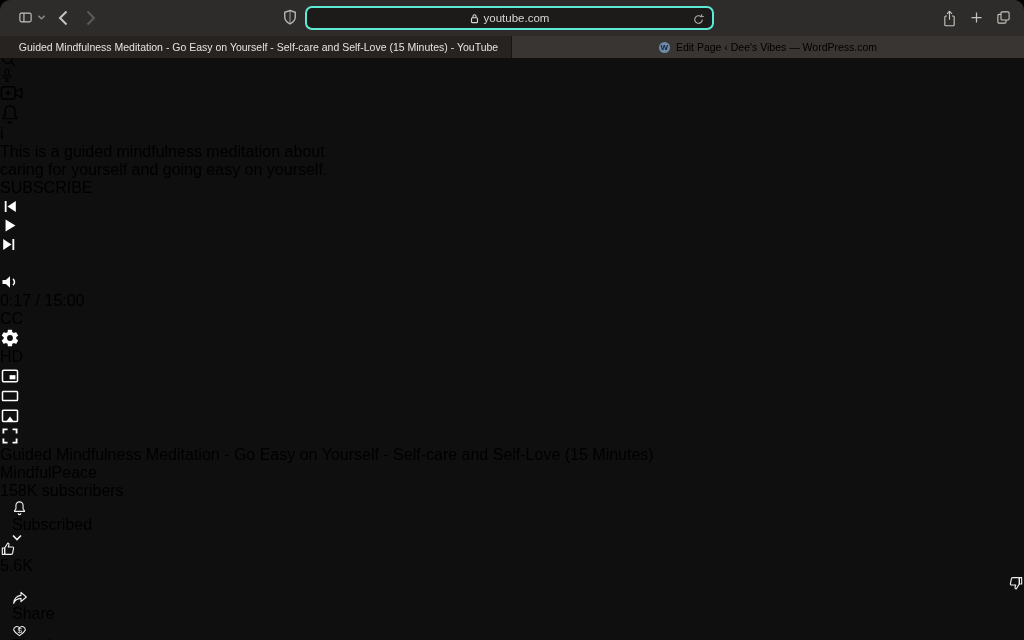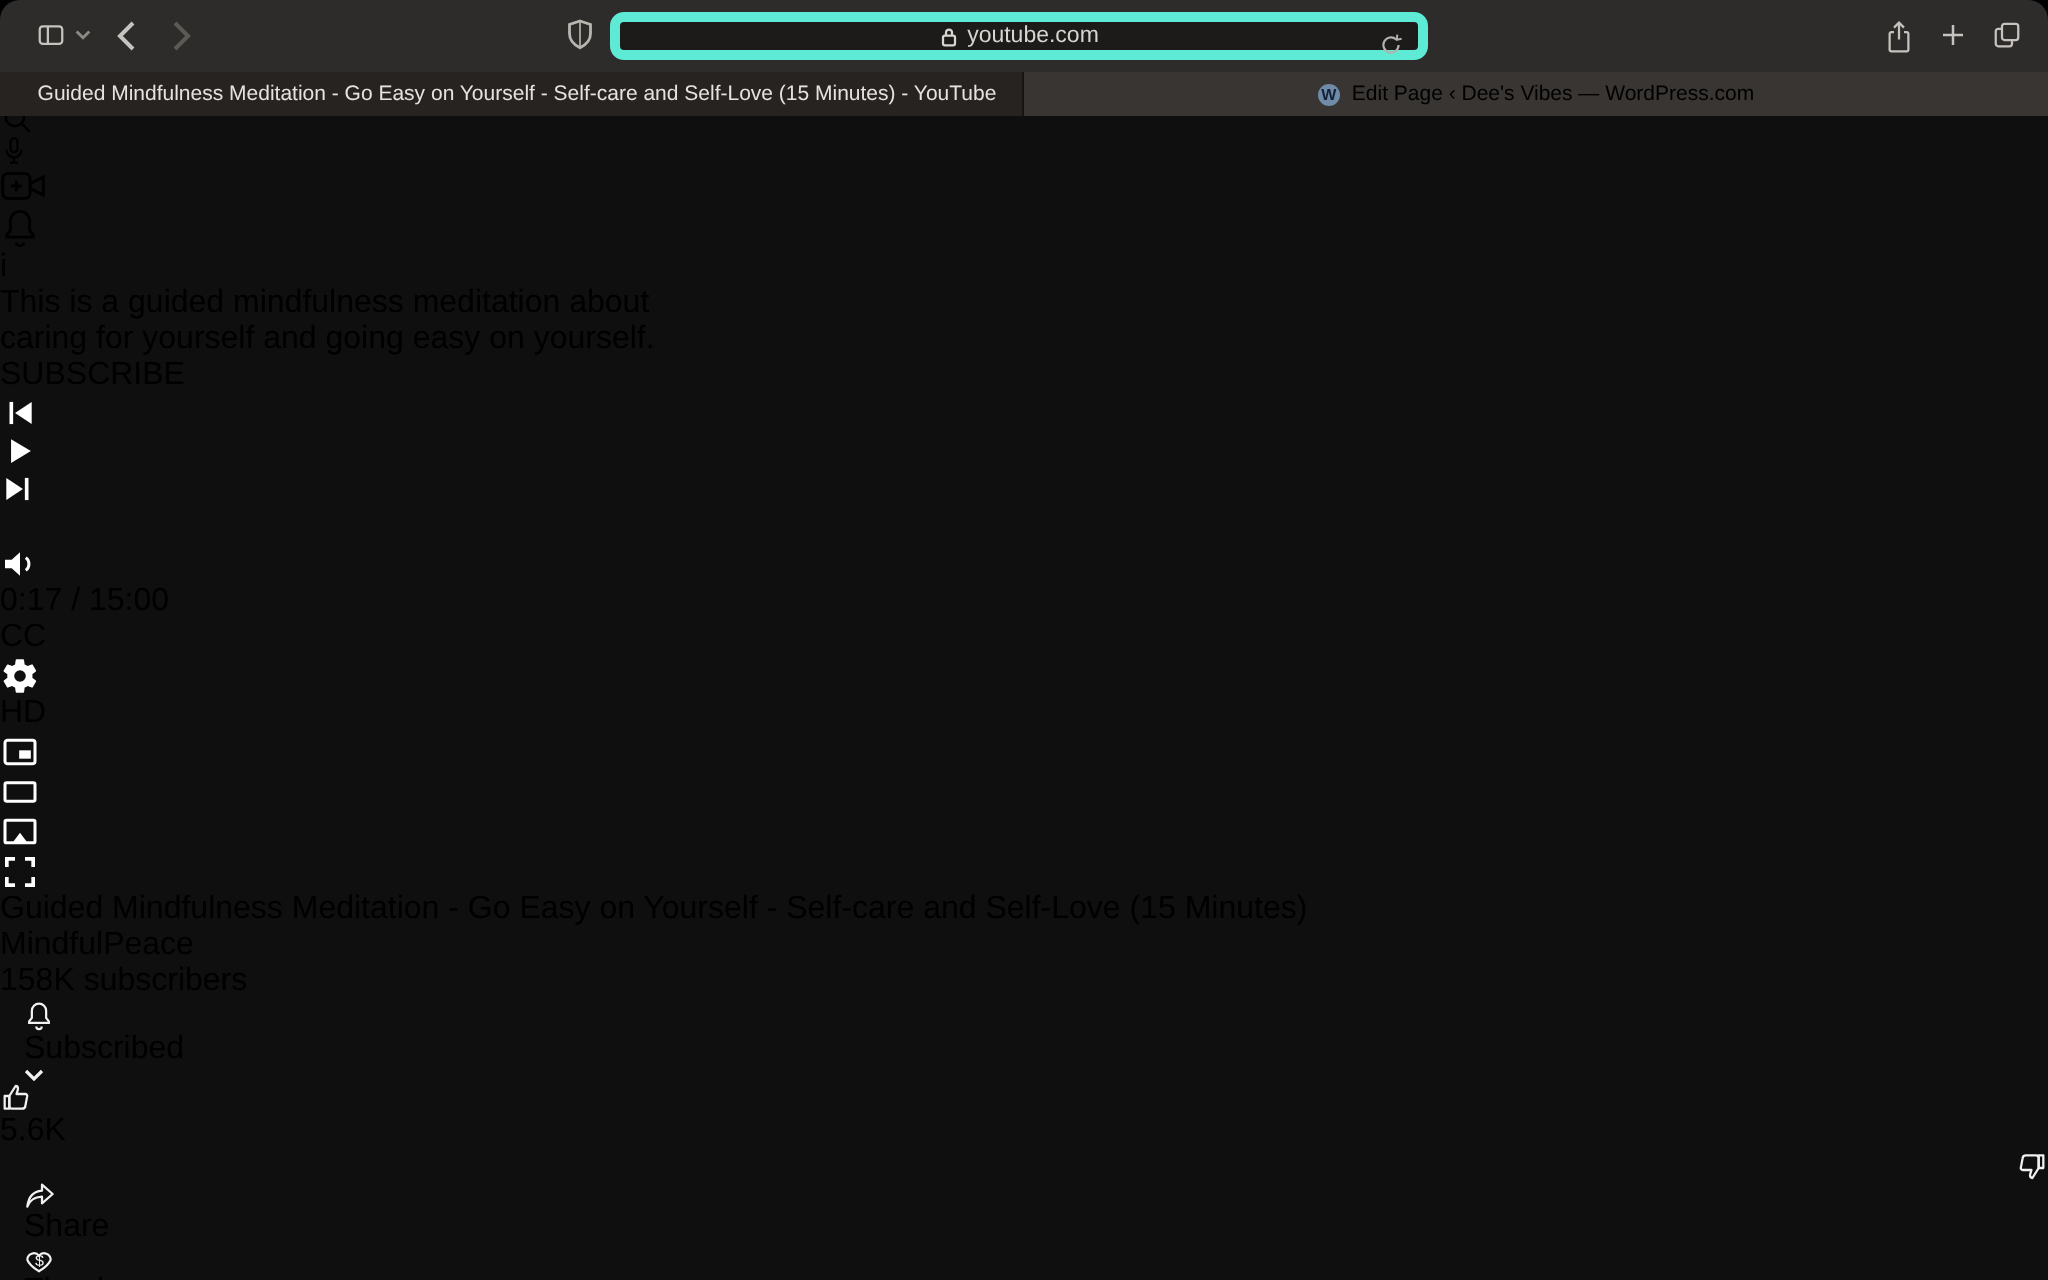--- a/index.html
+++ b/index.html
@@ -5,21 +5,21 @@
   * { margin:0; padding:0; box-sizing:border-box; }
   html,body { background:#000; }
   body { font-family:"Liberation Sans","DejaVu Sans",sans-serif; width:1024px; height:640px; overflow:hidden; }
   svg { display:block; }
 
   .window { position:relative; width:1024px; height:640px; background:#0f0f0f; border-radius:10px 10px 0 0; overflow:hidden; }
 
   
   .toolbar { position:absolute; left:0; top:0; width:1024px; height:36px; background:#2e2c2b; }
   .tool-ic { color:#c6c2bd; position:absolute; top:10px; }
-  .url-field { position:absolute; left:305px; top:6px; width:409px; height:24px; background:#1d1b1a; border:5px solid #5eead4; border-radius:7px; display:flex; align-items:center; justify-content:center; gap:5px; color:#d8d5d1; font-size:11.5px; }
+  .url-field { position:absolute; left:305px; top:6px; width:409px; height:24px; background:#1d1b1a; border:2px solid #5eead4; border-radius:7px; display:flex; align-items:center; justify-content:center; gap:5px; color:#d8d5d1; font-size:11.5px; }
   .url-reload { position:absolute; right:7px; top:5px; color:#b5b1ac; }
   .tabstrip { position:absolute; left:0; top:36px; width:1024px; height:22px; background:#242221; }
   .tab { position:absolute; top:0; height:22px; display:flex; align-items:center; justify-content:center; gap:6px; font-size:10.5px; }
   .tab-active { left:0; width:512px; background:#262321; color:#e6e3df; border-right:1px solid #161514; }
   .tab-inactive { left:512px; width:512px; background:#383532; color:#989younger490" }
   .tab-inactive { left:512px; width:512px; background:#383532; color:#99948e; }
   .favicon-yt { width:12px; height:9px; background:var(--yt_red,#f00); border-radius:2px; position:relative; flex:none; }
   .favicon-yt::after { content:""; position:absolute; left:4.5px; top:2.5px; border-left:4px solid #fff; border-top:2px solid transparent; border-bottom:2px solid transparent; }
   .favicon-wp { width:11px; height:11px; border-radius:50%; background:#6f8ba8; color:#14233a; font-size:8px; font-weight:bold; display:flex; align-items:center; justify-content:center; flex:none; }
 

